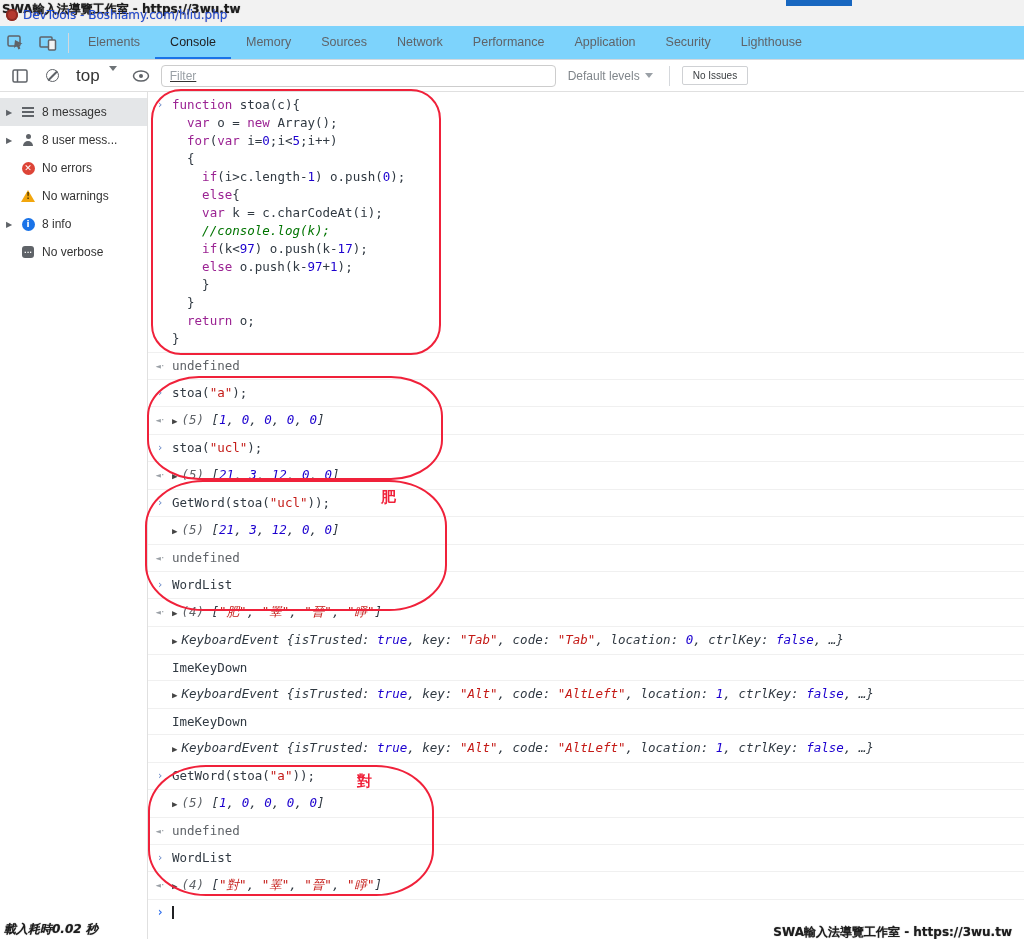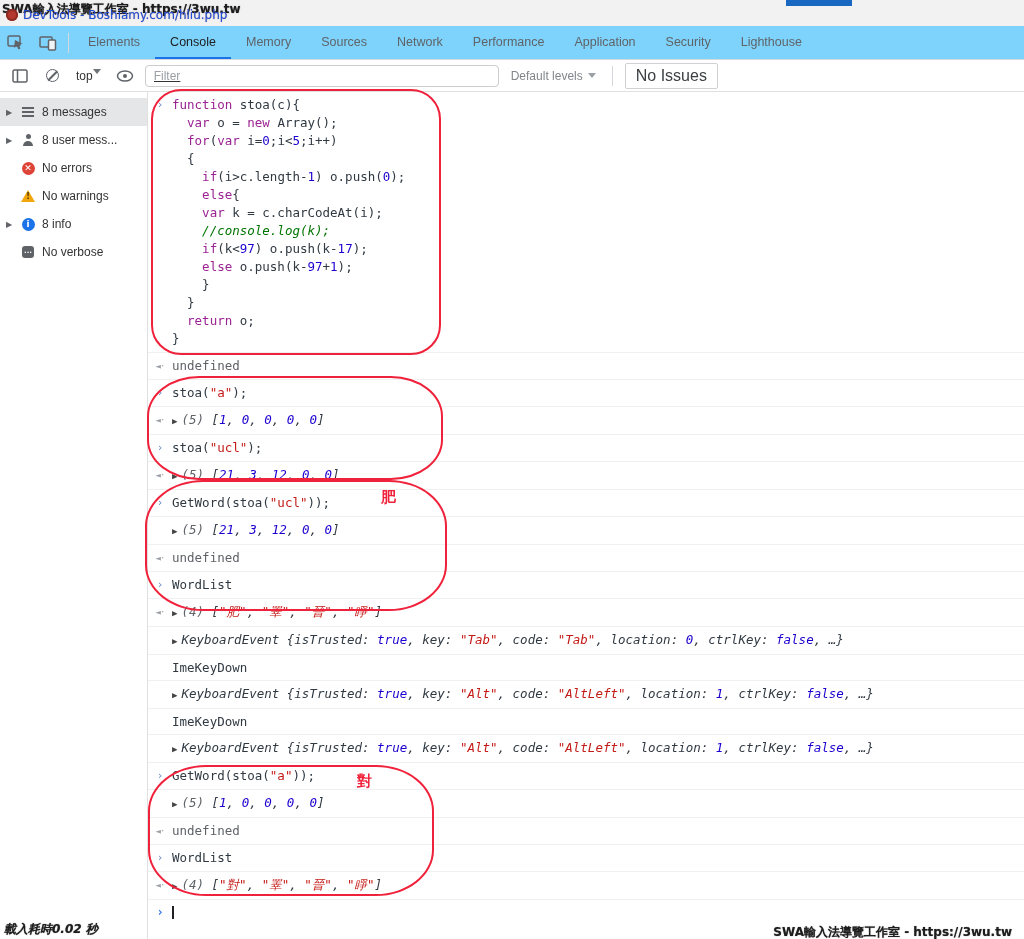--- a/index.html
+++ b/index.html
@@ -18,26 +18,26 @@
   .tool-icon-btn { width:32px; display:flex; align-items:center; justify-content:center; }
   .vsep { width:1px; height:20px; background:#d5d8dc; align-self:center; margin:0 4px; }
   .tab { padding:0 15px; display:flex; align-items:center; font-size:12.5px; color:#5f6368; border-bottom:2px solid transparent; white-space:nowrap; }
   .tab.active { color:#202124; border-bottom:2px solid #1a73e8; }
 
   
   .toolbar { height:32px; background:#fff; border-bottom:1px solid #e0e0e0; display:flex; align-items:center; gap:8px; padding:0 8px; }
   .icon-btn { display:flex; align-items:center; justify-content:center; width:24px; height:24px; }
   .clear-icon { position:relative; width:13px; height:13px; border:1.5px solid #5f6368; border-radius:50%; }
   .clear-icon::after { content:""; position:absolute; left:-1px; top:4.5px; width:13px; height:1.5px; background:#5f6368; transform:rotate(-45deg); }
-  .ctx-select { display:flex; gap:0; font-size:12px; color:#333; padding:0 4px; }
+  .ctx-select { display:flex; gap:9px; font-size:17px; color:#333; padding:0 4px; }
   .caret-down { width:0; height:0; border-left:4px solid transparent; border-right:4px solid transparent; border-top:5px solid #6e7377; }
-  .filter-input { width:354px; height:22px; border:1px solid #cdcdcd; border-radius:4px; padding:0 8px; font:12px "Liberation Sans",sans-serif; color:#333; outline:none;text-decoration:underline; }
+  .filter-input { width:395px; height:22px; border:1px solid #cdcdcd; border-radius:4px; padding:0 8px; font:12px "Liberation Sans",sans-serif; color:#333; outline:none;text-decoration:underline; }
   .filter-input::placeholder { color:#9aa0a6; }
   .levels { display:flex; align-items:center; gap:5px; font-size:12px; color:#80868b; padding:0 4px; }
-  .issues-box { border:1px solid #cfd1d4; border-radius:2px; padding:3px 10px; font-size:16px; color:#3c4043; background:#fff; }
+  .issues-box { border:1px solid #cfd1d4; border-radius:2px; padding:3px 10px; font-size:10px; color:#3c4043; background:#fff; }
 
   
   .content { display:flex; height:847px; position:relative; }
   .sidebar { width:148px; flex:0 0 148px; border-right:1px solid #e0e0e0; padding-top:6px; font-size:12px; color:#333; background:#fff; }
   .side-item { height:28px; display:flex; align-items:center; gap:7px; padding:0 4px; white-space:nowrap; overflow:hidden; }
   .side-item.selected { background:#e4e6e8; }
   .side-arrow { width:10px; flex:0 0 10px; font-size:8px; color:#5f6368; text-align:center; }
   .side-icon { width:14px; flex:0 0 14px; display:flex; align-items:center; justify-content:center; }
   .side-label { overflow:hidden; text-overflow:ellipsis; }
 

